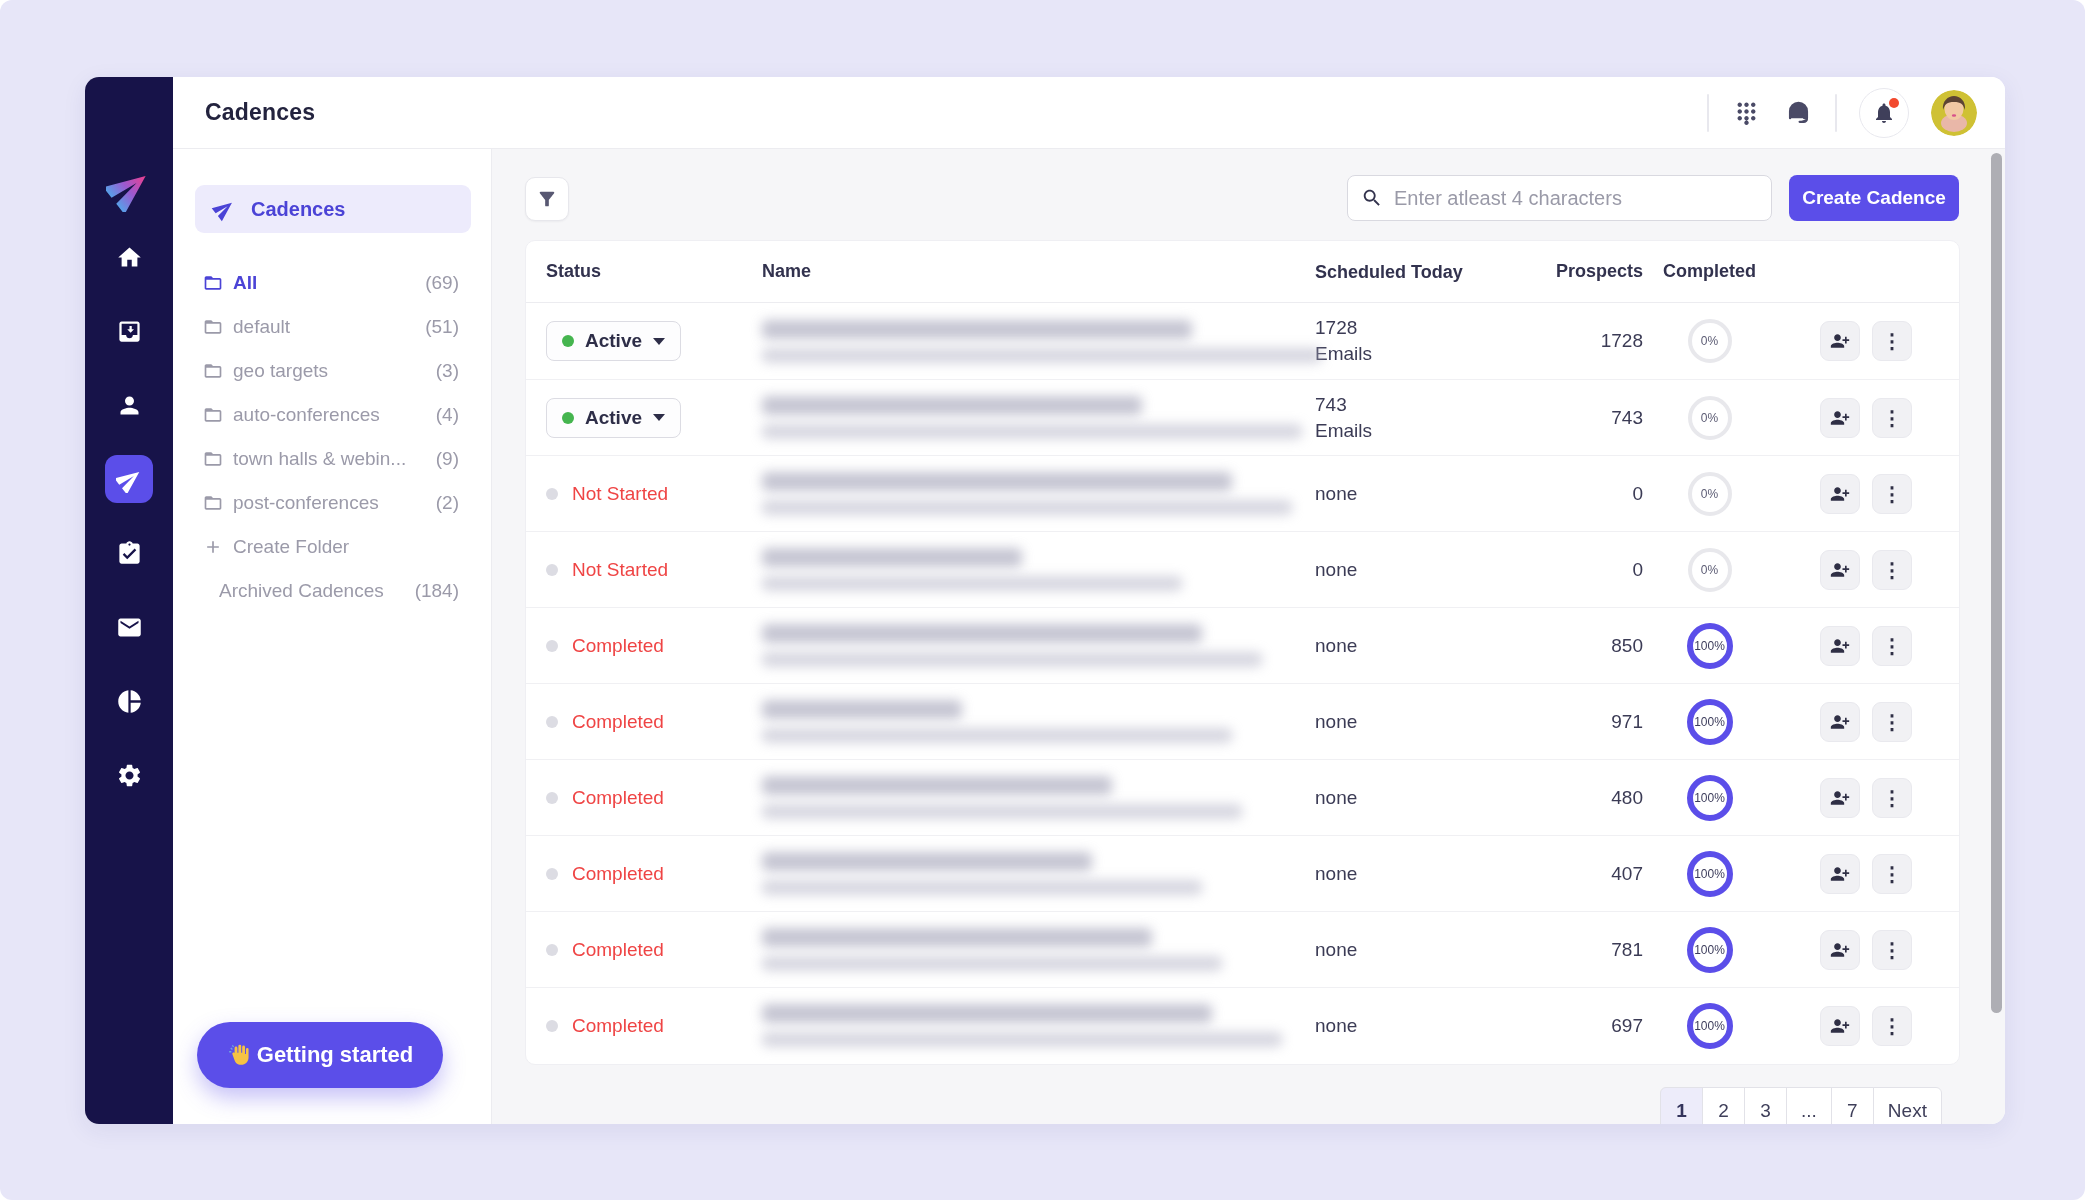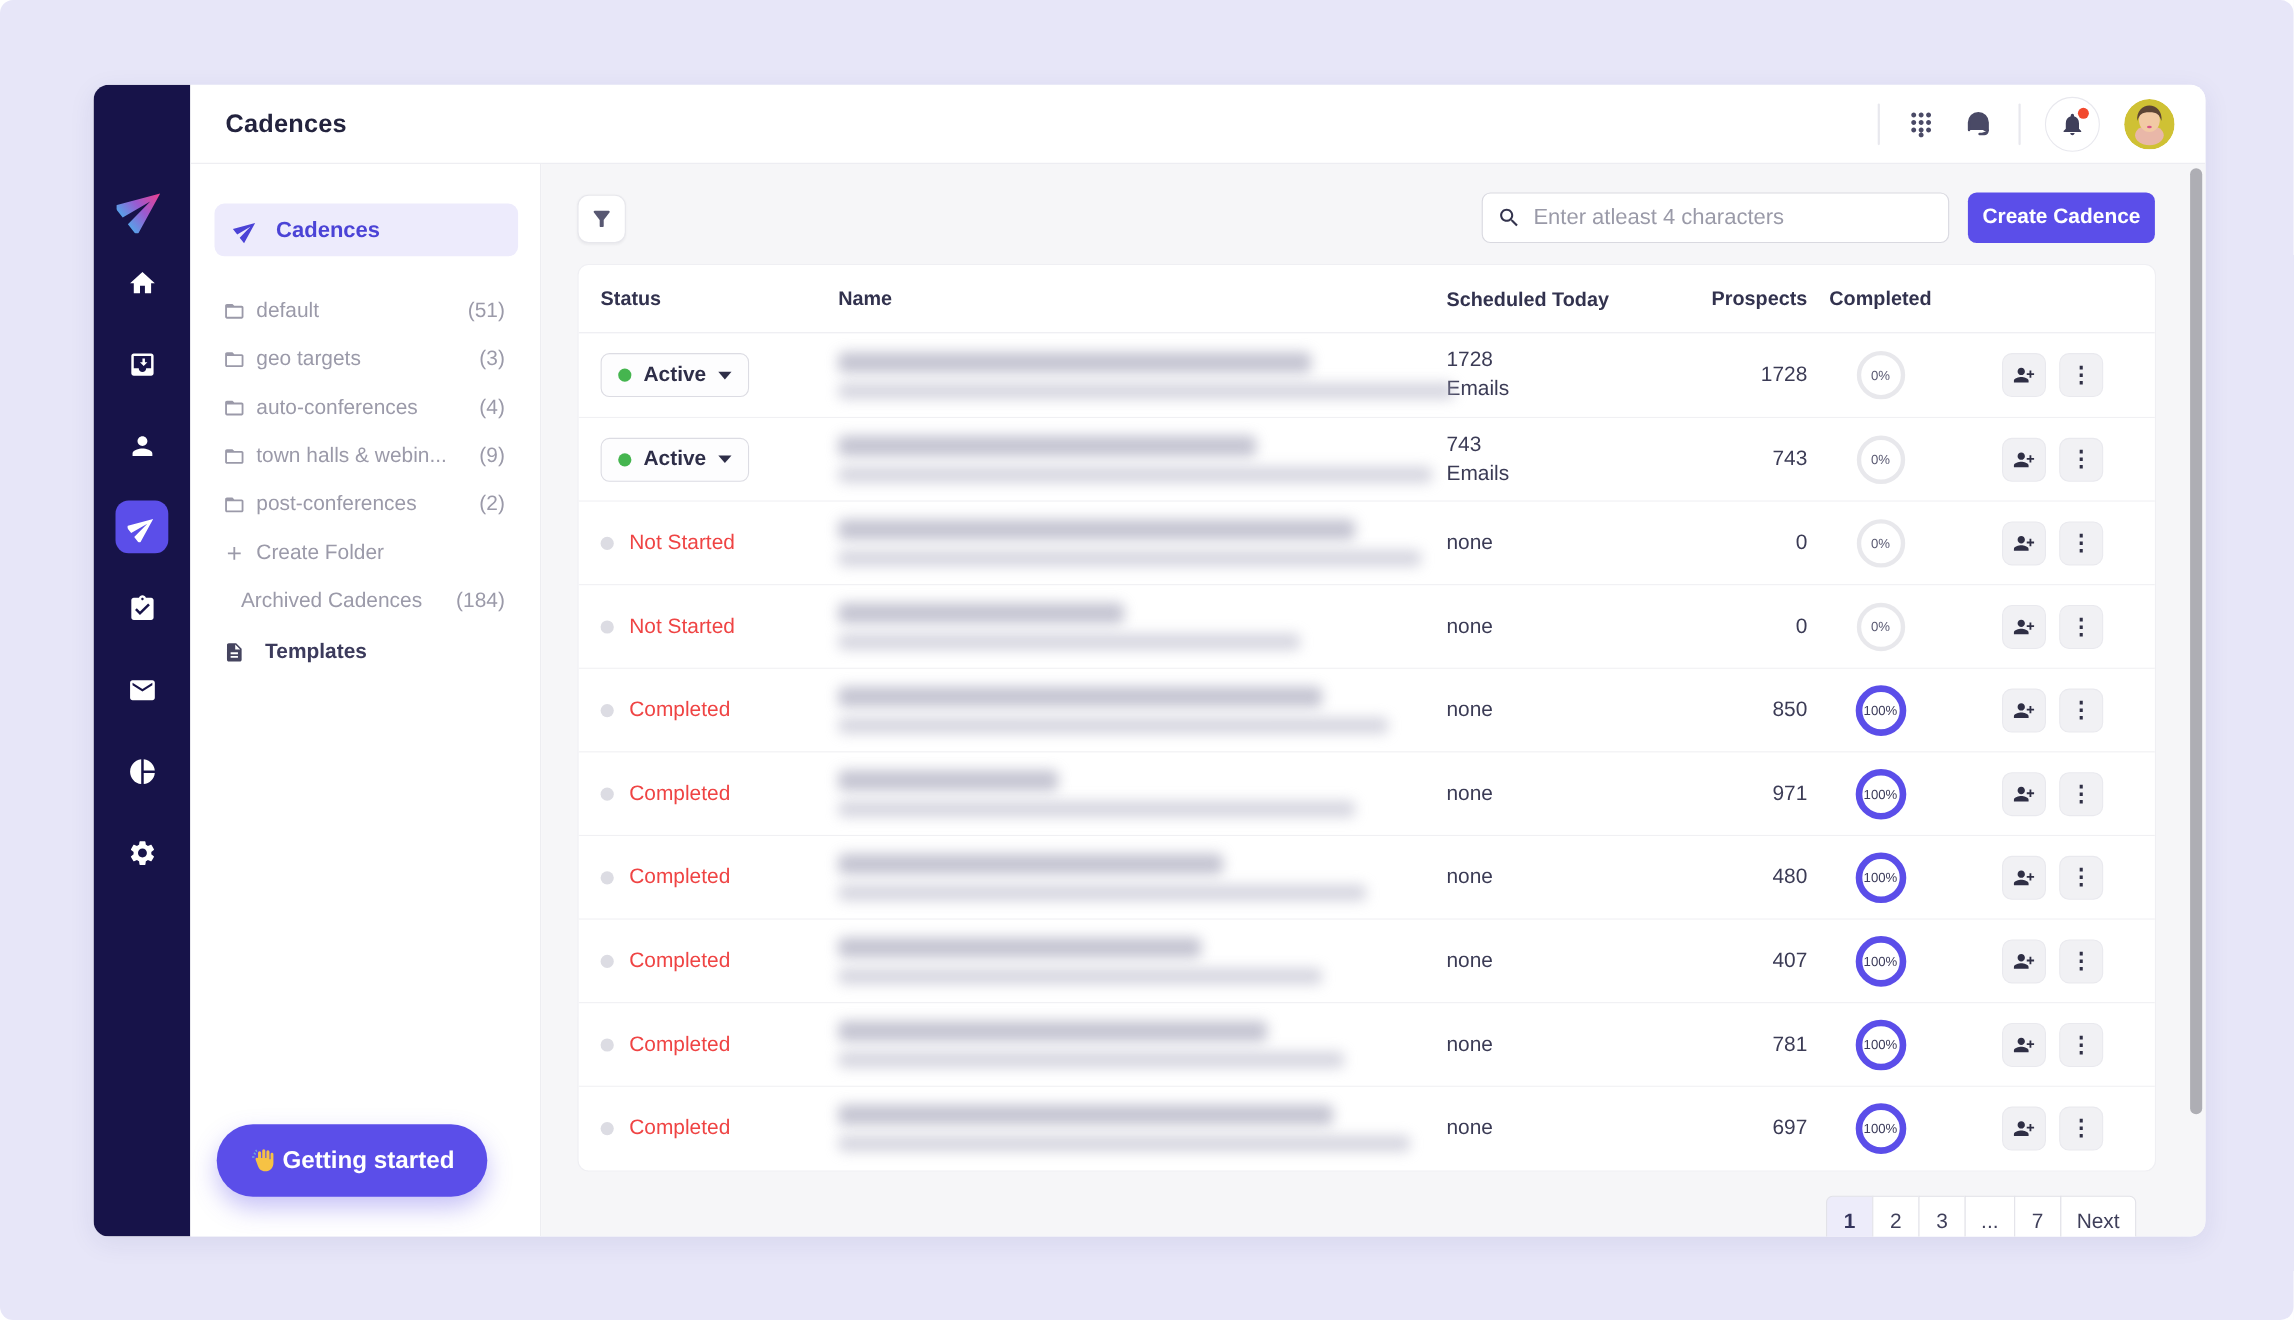--- a/index.html
+++ b/index.html
@@ -196,20 +196,27 @@
 
     <aside class="subnav">
       <div class="nav-active">
         <svg viewBox="0 0 24 24">
             <path d="M2.01 21L23 12 2.01 3 2 10l15 2-15 2z"></path>
           </svg>
         <span>Cadences</span>
       </div>
       <ul class="folders" id="folder-list">
 
+      <li class="folder-row active">
+            <svg viewBox="0 0 24 24">
+              <path d="M10 4H4c-1.1 0-1.99.9-1.99 2L2 18c0 1.1.9 2 2 2h16c1.1 0 2-.9 2-2V8c0-1.1-.9-2-2-2h-8l-2-2zm10 14H4V8h16v10z"></path>
+            </svg>
+            <span class="flabel">All</span>
+            <span class="fcount">(69)</span>
+          </li>
           <li class="folder-row">
             <svg viewBox="0 0 24 24">
               <path d="M10 4H4c-1.1 0-1.99.9-1.99 2L2 18c0 1.1.9 2 2 2h16c1.1 0 2-.9 2-2V8c0-1.1-.9-2-2-2h-8l-2-2zm10 14H4V8h16v10z"></path>
             </svg>
             <span class="flabel">default</span>
             <span class="fcount">(51)</span>
           </li>
           <li class="folder-row">
             <svg viewBox="0 0 24 24">
               <path d="M10 4H4c-1.1 0-1.99.9-1.99 2L2 18c0 1.1.9 2 2 2h16c1.1 0 2-.9 2-2V8c0-1.1-.9-2-2-2h-8l-2-2zm10 14H4V8h16v10z"></path>
@@ -240,26 +247,20 @@
           </li>
           <li class="folder-row ">
             <svg viewBox="0 0 24 24">
               <path d="M19 13h-6v6h-2v-6H5v-2h6V5h2v6h6v2z"></path>
             </svg>
             <span class="flabel">Create Folder</span>
           </li>
           <li class="folder-row archived">
             <span class="flabel">Archived Cadences</span>
             <span class="fcount">(184)</span>
-          </li>
-          <li class="folder-row templates">
-            <svg viewBox="0 0 24 24">
-              <path d="M14 2H6c-1.1 0-1.99.9-1.99 2L4 20c0 1.1.89 2 2 2h12c1.1 0 2-.9 2-2V8l-6-6zm2 16H8v-2h8v2zm0-4H8v-2h8v2zm-3-5V3.5L18.5 9H13z"></path>
-            </svg>
-            <span class="flabel">Templates</span>
           </li>
         </ul>
       <button class="getting-started">
         <svg viewBox="0 0 24 24">
             <path fill="#f6c244" d="M7 11V5.5a1.3 1.3 0 0 1 2.6 0V10h.9V3.8a1.3 1.3 0 0 1 2.6 0V10h.9V4.6a1.3 1.3 0 0 1 2.6 0V11h.9V6.8a1.2 1.2 0 0 1 2.4 0V14c0 4-2.8 7-6.9 7-3.5 0-5.2-1.9-6.1-4.4l-1.9-5.2a1.25 1.25 0 0 1 2.3-1z"></path>
             <path fill="#6fa8dc" d="M3.5 5.5 5 7M2 9h2M5 3l1 1.6" stroke="#6fa8dc" stroke-width="1.2"></path>
           </svg>
         <span>Getting started</span>
       </button>
     </aside>

